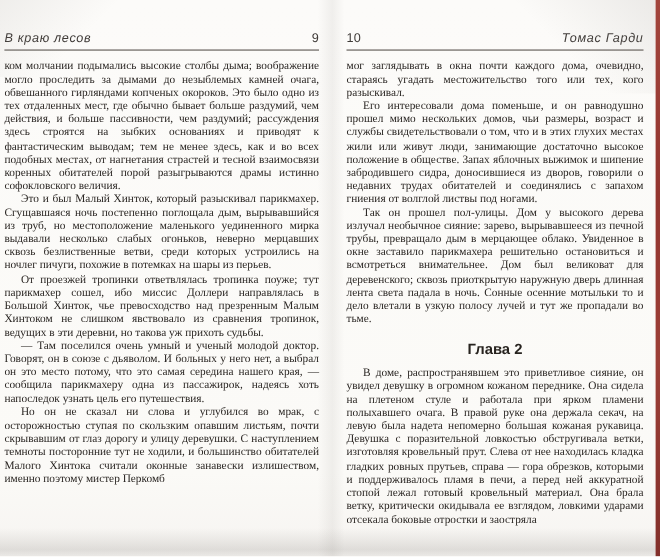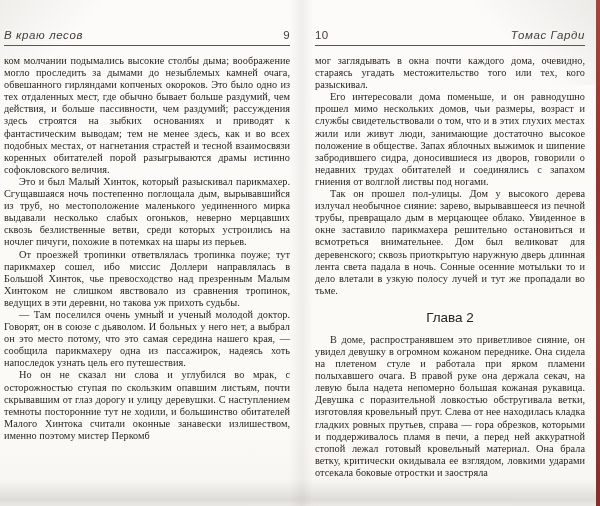--- a/index.html
+++ b/index.html
@@ -46,21 +46,21 @@
     hyphens: auto;
     -webkit-hyphens: auto;
   }
   .page-left  .body { margin: 9px 10px 0 4px; }
   .page-right .body { margin: 9px 15px 0 15px; }
   .body p { margin: 0; text-indent: 15px; }
   .body.cont p:first-child { text-indent: 0; }
 
   .chapter {
     font-family: "Liberation Sans", sans-serif;
-    font-weight: normal;
+    font-weight: bold;
     font-size: 13.5px;
     color: #27231f;
     text-align: center;
     margin: 13px 15px 7px 15px;
   }
 
   
   .gutter-shadow {
     position: absolute; left: 289px; top: 0; width: 24px; height: 506px;
     background: linear-gradient(to right,

